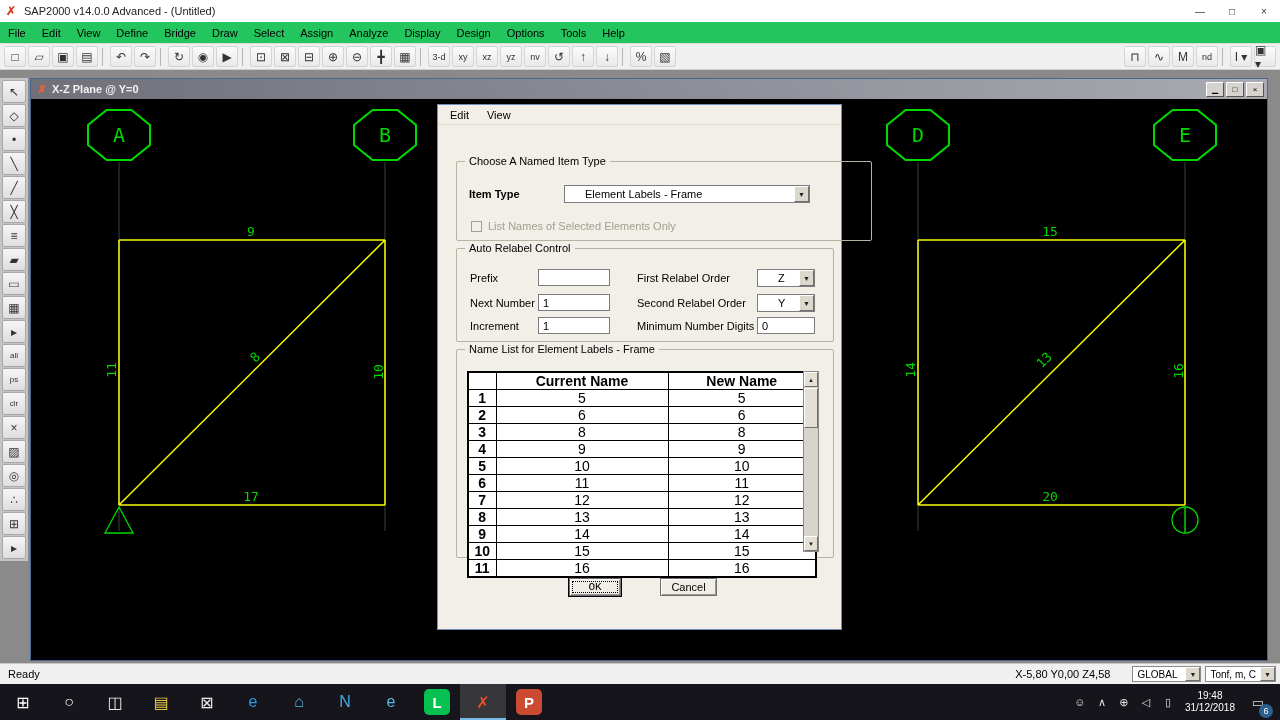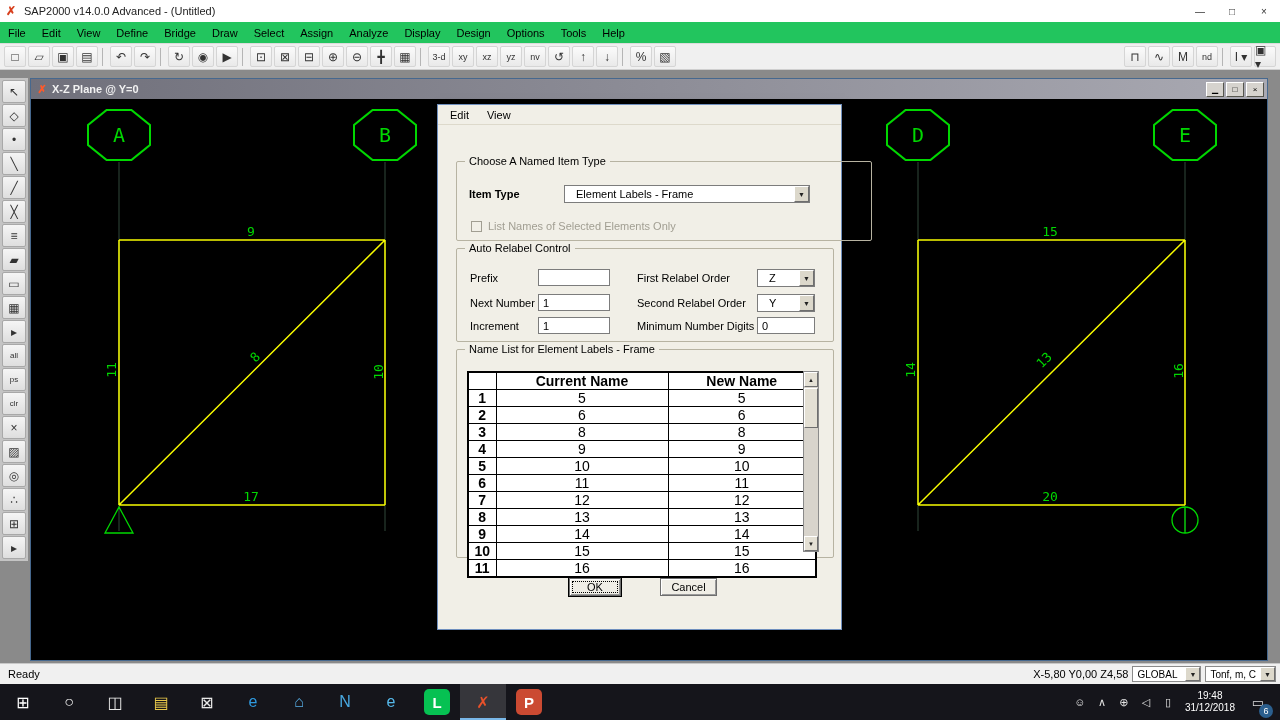--- a/index.html
+++ b/index.html
@@ -69,21 +69,21 @@
   .dlg-menu .menu-item { padding:2px 9px; }
 
   .group { position:absolute; border:1px solid #b7b3a2; border-radius:2px; }
   .gcap { position:absolute; top:-7px; left:8px; background:#f1efe7; padding:0 4px; color:#000; }
   .flabel { position:absolute; color:#000; white-space:nowrap; }
   .flabel.bold { font-weight:bold; }
   .flabel.disabled { color:#a19e92; }
   .checkbox { position:absolute; width:11px; height:11px; background:#f1efe7; border:1px solid #a19e92; }
 
   .combo { position:absolute; height:18px; display:flex; background:#fff; border:1px solid #7c7c7c; }
-  .combo-text { flex:1; display:flex; align-items:center; padding-left:11px; overflow:hidden; white-space:nowrap; }
+  .combo-text { flex:1; display:flex; align-items:center; padding-left:20px; overflow:hidden; white-space:nowrap; }
   .combo-arrow { width:15px; flex:none; display:flex; align-items:center; justify-content:center;
     font-size:7px; background:#dcd8cb; border:1px solid; border-color:#fff #6e6e6e #6e6e6e #fff; color:#222; }
   .tfield { position:absolute; height:17px; background:#fff; border:1px solid #7c7c7c;
     display:flex; align-items:center; padding-left:4px; }
 
   .name-table { position:absolute; left:10px; top:21px; border-collapse:collapse; background:#fff; border:2px solid #000; }
   .name-table th, .name-table td { border:1px solid #000; height:14px; text-align:center; padding:0; font-size:14px; }
   .name-table th { font-weight:bold; }
   .c-num { width:28px; font-weight:bold; }
   .c-cur { width:172px; }
@@ -92,28 +92,28 @@
   .sb-btn { position:absolute; left:0; right:0; height:15px; background:#e4e0d4; border:1px solid;
     border-color:#fff #6e6e6e #6e6e6e #fff; font-size:6px; display:flex; align-items:center; justify-content:center; color:#222; }
   .sb-up { top:0; } .sb-down { bottom:0; }
   .sb-thumb { position:absolute; left:0; right:0; top:16px; height:40px; background:#e4e0d4;
     border:1px solid; border-color:#fff #6e6e6e #6e6e6e #fff; }
 
   .dbtn { position:absolute; background:#f0eee6; border:1px solid #6e6e6e; color:#000;
     box-shadow:inset 1px 1px 0 #fff, inset -1px -1px 0 #9a9a9a;
     display:flex; align-items:center; justify-content:center; }
   .dbtn.default { box-shadow:0 0 0 1px #000, inset 1px 1px 0 #fff, inset -1px -1px 0 #9a9a9a;
-    outline:1px dotted #000; outline-offset:-4px; }
+    outline:1px dotted #000; outline-offset:-4px;font-family:Liberation Mono, monospace; }
 
   
   .statusbar { position:absolute; left:0; right:0; top:663px; height:21px; background:#f0f0f0;
     border-top:1px solid #c8c8c8; display:flex; align-items:center; }
   .status-ready { padding-left:8px; color:#000; }
   .status-right { margin-left:auto; display:flex; align-items:center; gap:4px; padding-right:4px; }
-  .status-coords { margin-right:0; color:#000; }
+  .status-coords { margin-right:18px; color:#000; }
   .scombo { display:flex; align-items:center; background:#fff; border:1px solid #8a8a8a; height:16px; font-size:10px; }
   .scombo .sel { padding:8px 4px; min-width:52px; color:#000; }
   .scombo .combo-arrow { position:static; height:100%; }
 
   
   .taskbar { position:absolute; left:0; right:0; top:684px; height:36px; background:#15151b;
     display:flex; align-items:stretch; color:#ddd; }
   .task-icons { display:flex; }
   .task-btn { width:46px; display:flex; align-items:center; justify-content:center; font-size:16px; }
   .task-btn.active { background:rgba(255,255,255,.14); box-shadow:inset 0 -2px 0 #7ab8e8; }

